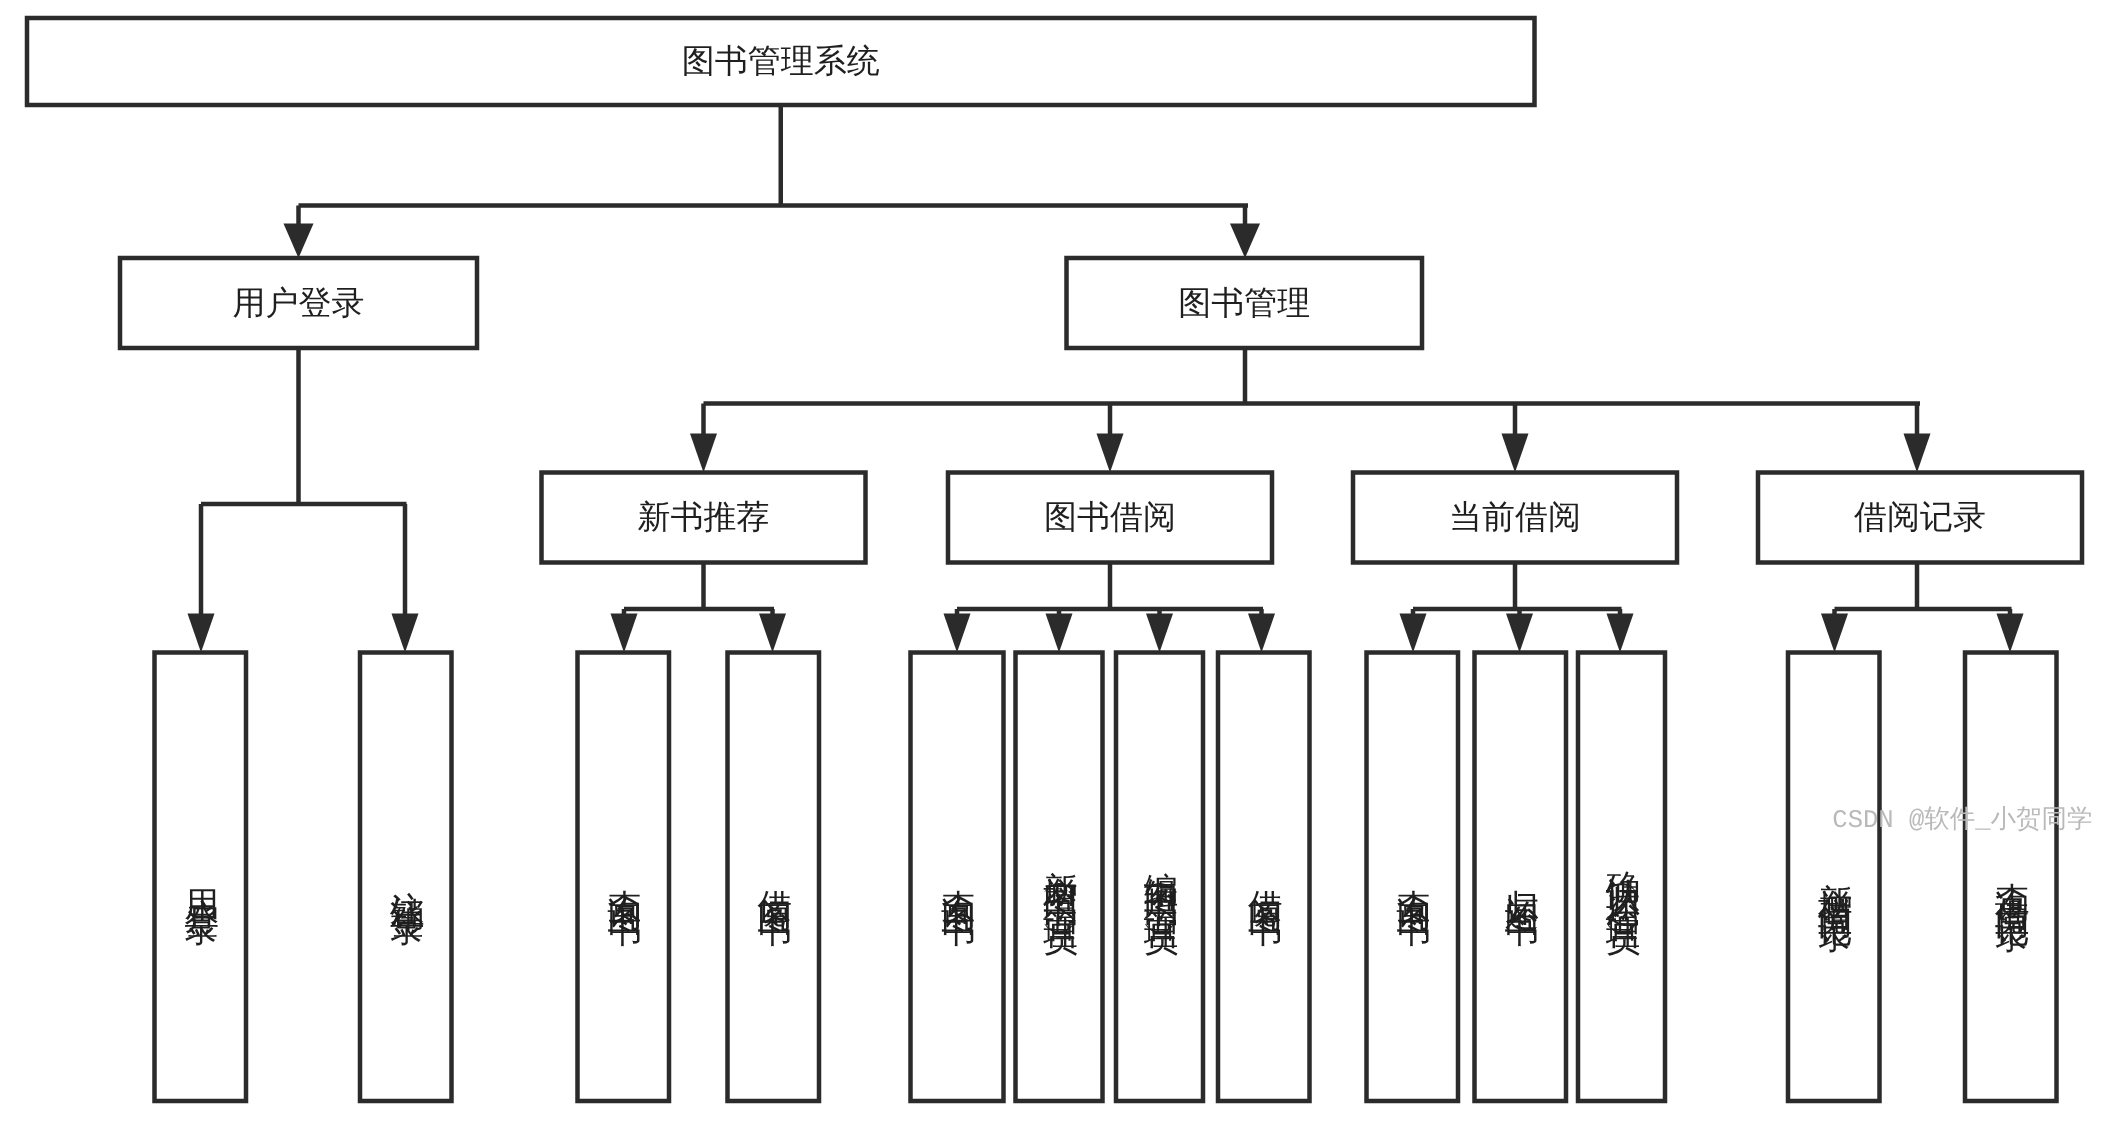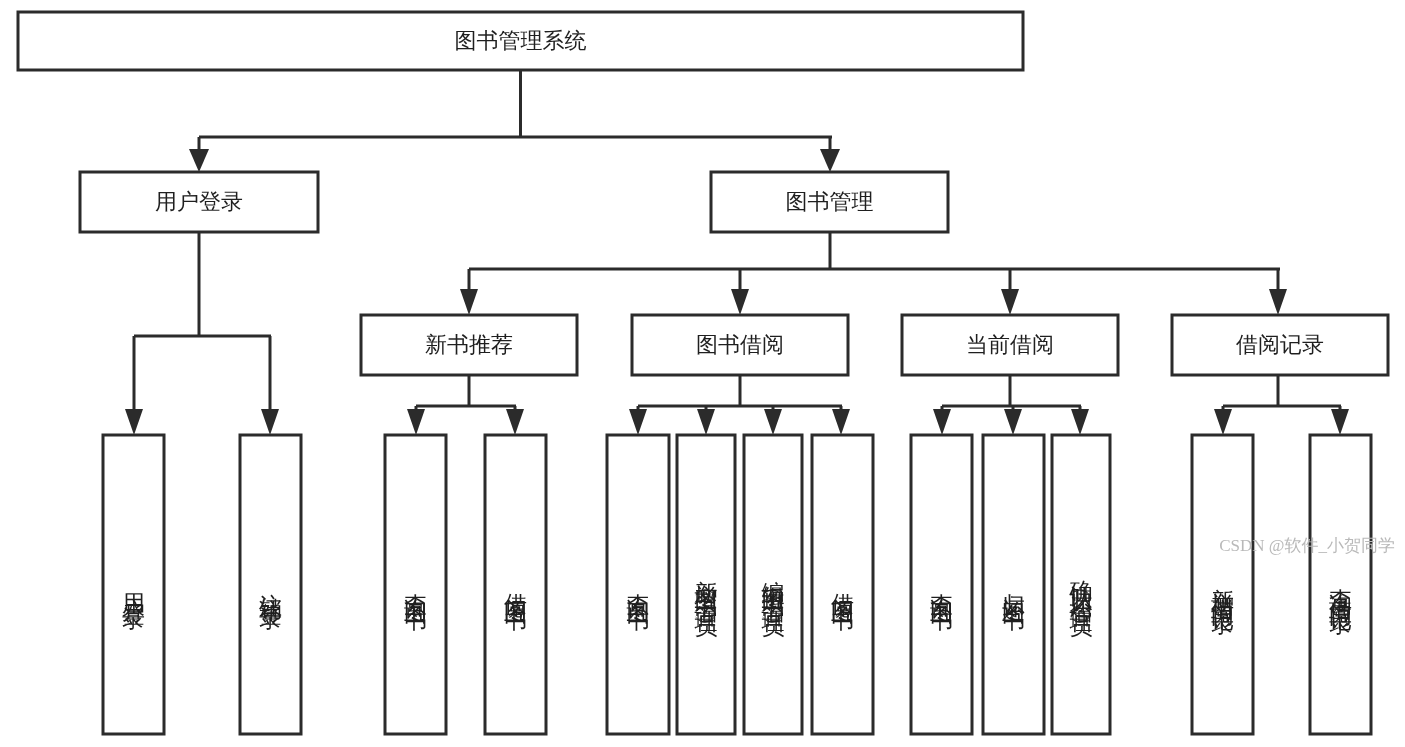--- a/index.html
+++ b/index.html
@@ -46,21 +46,21 @@
     fill: #1f1f1f;
     font-family: "DejaVu Sans", "Liberation Sans", sans-serif;
     font-size: 22px;
     text-anchor: middle;
     dominant-baseline: middle;
   }
   .watermark-text {
     position: absolute;
     right: 10px;
     bottom: 4px;
-    font-family: Liberation Serif, serif;
+    font-family: Liberation Mono, monospace;
     font-size: 17px;
     color: #b9b9b9;
     white-space: nowrap;
     user-select: none;
   }
 </style>
 </head>
 <body>
 
 <div id="diagram-root">

